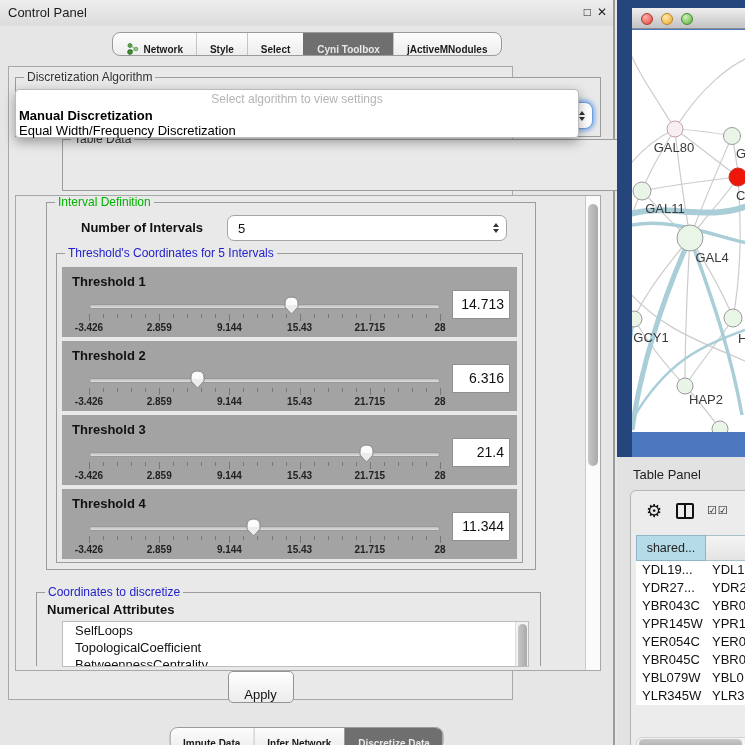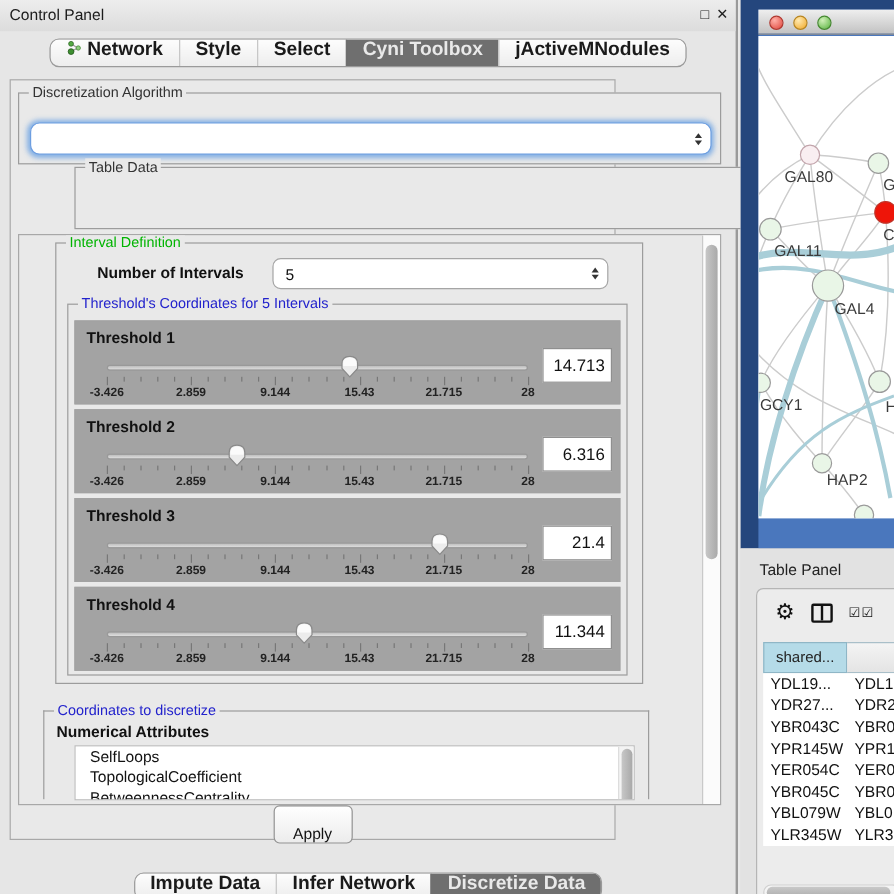--- a/index.html
+++ b/index.html
@@ -11,21 +11,21 @@
   .cp-titlebar{position:absolute;left:0;top:0;width:100%;height:26px;background:linear-gradient(#ededed,#dcdcdc);}
   .cp-title{position:absolute;left:8px;top:5px;font-size:13px;color:#1c1c1c;}
   .win-icon{position:absolute;top:5px;font-size:12px;color:#222;cursor:default;font-weight:700;}
   #float-icon{right:22px;font-weight:400;}
   #close-icon{right:6px;}
 
   
   .tabbar{position:absolute;display:flex;border:1px solid #9a9a9a;border-radius:8px;background:linear-gradient(#fdfdfd,#ededed);overflow:hidden;height:24px;}
   #top-tabs{top:32px;left:50%;transform:translateX(-50%);}
   #bottom-tabs{top:703px;left:50%;transform:translateX(-50%);height:23px;margin-top:24px;}
-  .tab{display:flex;align-items:flex-start;gap:5px;padding:0 13px;font-size:16px;font-weight:700;color:#1a1a1a;white-space:nowrap;border-left:1px solid #c4c4c4;cursor:default;}
+  .tab{display:flex;align-items:flex-end;gap:5px;padding:0 13px;font-size:10px;font-weight:700;color:#1a1a1a;white-space:nowrap;border-left:1px solid #c4c4c4;cursor:default;}
   .tab:first-child{border-left:none;}
   .tab.selected{background:#6f6f6f;color:#e9e9e9;border-left-color:#6f6f6f;}
   .net-ico{width:13px;height:13px;display:inline-block;}
 
   
   #outer-panel{position:absolute;left:8px;top:66px;width:505px;height:634px;border:1px solid #a8a8a8;background:#e9e9e9;}
   .group{position:absolute;border:1px solid #9c9c9c;background:#e9e9e9;}
   .grouptitle{position:absolute;top:-8px;left:8px;background:#e9e9e9;padding:0 3px;font-size:12px;color:#333;white-space:nowrap;}
   .grouptitle.green{color:#00b400;}
   .grouptitle.blue{color:#2222cc;}
@@ -151,20 +151,27 @@
       <div class="group" id="alg-group">
         <span class="grouptitle">Discretization Algorithm</span>
         <div class="combo" id="alg-combo">
           <span class="stepper">
               <i class="up"></i>
               <i class="dn"></i>
             </span>
         </div>
       </div>
 
+      <div id="alg-popup">
+        <div class="popup-placeholder">Select algorithm to view settings</div>
+        <div id="popup-options">
+            <div class="popup-opt bold">Manual Discretization</div>
+            <div class="popup-opt">Equal Width/Frequency Discretization</div>
+          </div>
+      </div>
 
       <div class="group" id="tabledata-group">
         <span class="grouptitle">Table Data</span>
       </div>
 
       <div id="scrollpane">
         <div class="group" id="interval-group">
           <span class="grouptitle green">Interval Definition</span>
           <span class="noi-label">Number of Intervals</span>
           <div class="combo" id="noi-combo">

